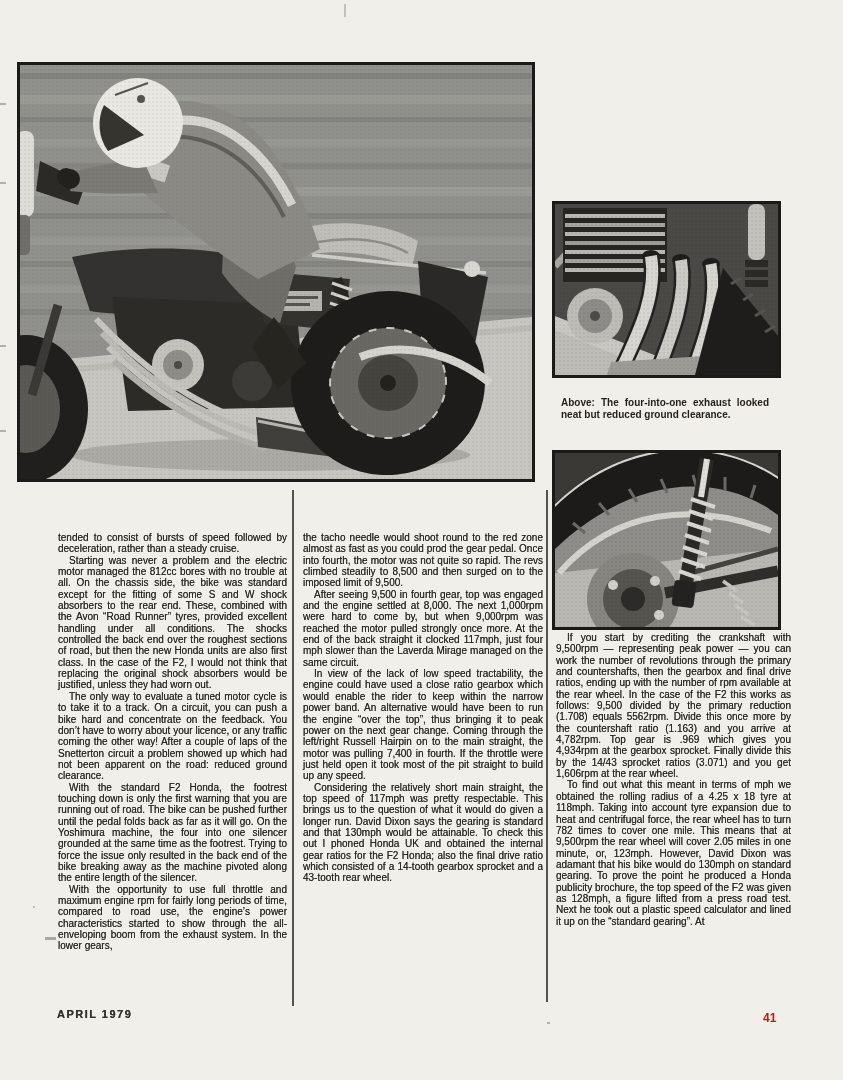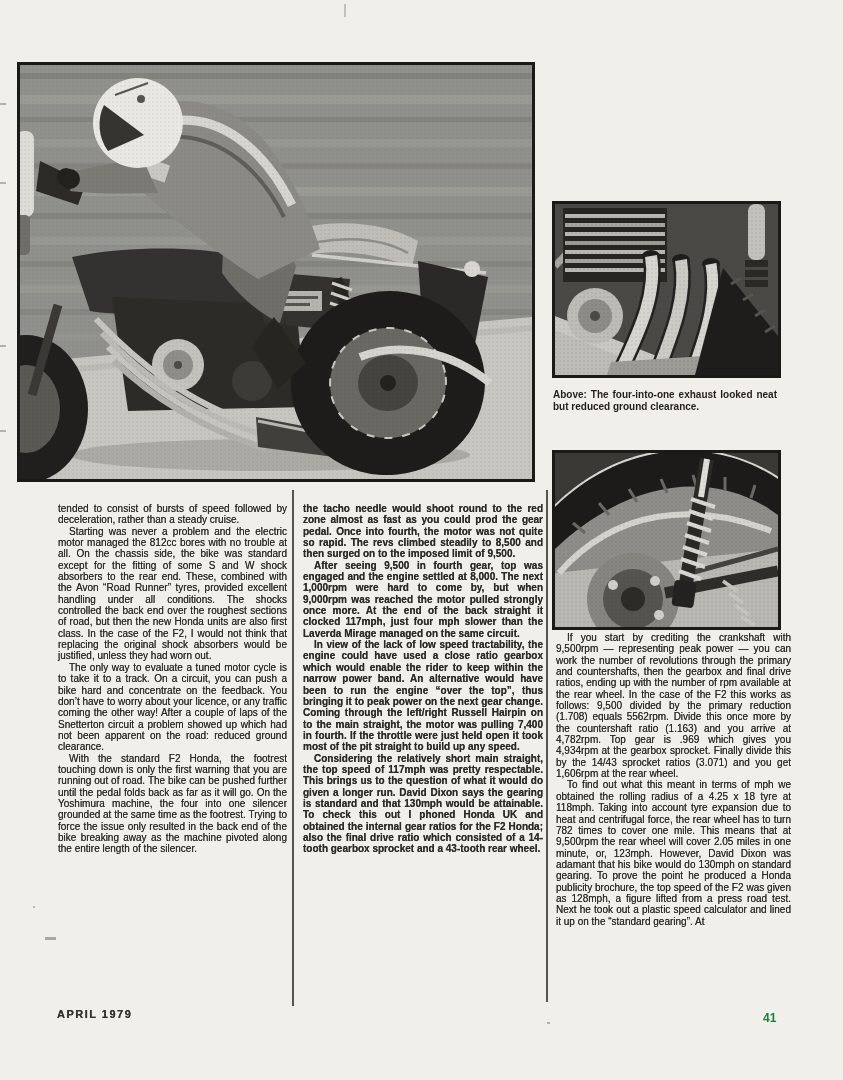--- a/index.html
+++ b/index.html
@@ -20,44 +20,44 @@
   }
   .photo svg{display:block;width:100%;height:100%;}
   #photo-main{left:17px;top:62px;width:518px;height:420px;}
   #photo-engine{left:552px;top:201px;width:229px;height:177px;}
   #photo-shocks{left:552px;top:450px;width:229px;height:180px;}
   .caption{
     position:absolute;left:553px;top:389px;width:224px;
     font-size:10px;line-height:11.6px;font-weight:bold;
     text-align:justify;color:#221f1b;
   }
-  .caption p{margin:0;}
+  .caption p{margin:8px;}
   .col{
-    position:absolute;top:503px;
+    position:absolute;top:532px;
     font-size:10px;line-height:11.35px;
     text-align:justify;
     color:#2b2a26;
     text-shadow:0 0 0.4px rgba(43,42,38,.85);
   }
   #col1{left:58px;width:229px;}
-  #col2{left:303px;width:240px;font-weight:bold;}
+  #col2{left:303px;width:240px;}
   #col3{left:556px;top:632px;width:235px;}
   .col p{margin:0;text-indent:11px;}
   .col p.noindent{text-indent:0;}
   .vrule{position:absolute;width:2px;background:#56544e;}
   #vrule1{left:292px;top:490px;height:516px;}
   #vrule2{left:546px;top:490px;height:512px;}
   .footer-date{
     position:absolute;left:57px;top:1008px;
     font-size:11px;letter-spacing:1.5px;color:#33322e;
     font-weight:bold;text-shadow:0 0 .3px #33322e;
   }
   .page-number{
     position:absolute;left:763px;top:1011px;
-    font-size:12px;font-weight:bold;color:#15803d;
+    font-size:12px;font-weight:bold;color:#b91c1c;
   }
   .artifact{position:absolute;background:#8b8a86;}
   #art-top-tick{left:344px;top:4px;width:2px;height:13px;opacity:.45;}
   #art-margin-dash{left:45px;top:937px;width:11px;height:3px;opacity:.7;}
   #art-speck1{left:33px;top:906px;width:2px;height:2px;opacity:.5;}
   #art-dot-bottom{left:547px;top:1022px;width:3px;height:2px;opacity:.6;}
   .edge-tick{position:absolute;left:0;width:6px;height:2px;background:#b2b1ad;}
 </style>
 </head>
 <body>
@@ -282,20 +282,21 @@
       </g>
       <rect width="223" height="174" fill="url(#ht3)"></rect>
     </svg>
   </figure>
 
   <div class="col" id="col1">
       <p class="para noindent">tended to consist of bursts of speed followed by deceleration, rather than a steady cruise.</p>
       <p class="para">Starting was never a problem and the electric motor managed the 812cc bores with no trouble at all. On the chassis side, the bike was standard except for the fitting of some S and W shock absorbers to the rear end. These, combined with the Avon “Road Runner” tyres, provided excellent handling under all conditions. The shocks controlled the back end over the roughest sections of road, but then the new Honda units are also first class. In the case of the F2, I would not think that replacing the original shock absorbers would be justified, unless they had worn out.</p>
       <p class="para">The only way to evaluate a tuned motor cycle is to take it to a track. On a circuit, you can push a bike hard and concentrate on the feedback. You don’t have to worry about your licence, or any traffic coming the other way! After a couple of laps of the Snetterton circuit a problem showed up which had not been apparent on the road: reduced ground clearance.</p>
       <p class="para">With the standard F2 Honda, the footrest touching down is only the first warning that you are running out of road. The bike can be pushed further until the pedal folds back as far as it will go. On the Yoshimura machine, the four into one silencer grounded at the same time as the footrest. Trying to force the issue only resulted in the back end of the bike breaking away as the machine pivoted along the entire length of the silencer.</p>
+      <p class="para">With the opportunity to use full throttle and maximum engine rpm for fairly long periods of time, compared to road use, the engine’s power characteristics started to show through the all-enveloping boom from the exhaust system. In the lower gears,</p>
     </div>
   <div class="vrule" id="vrule1"></div>
   <div class="col" id="col2">
       <p class="para noindent">the tacho needle would shoot round to the red zone almost as fast as you could prod the gear pedal. Once into fourth, the motor was not quite so rapid. The revs climbed steadily to 8,500 and then surged on to the imposed limit of 9,500.</p>
       <p class="para">After seeing 9,500 in fourth gear, top was engaged and the engine settled at 8,000. The next 1,000rpm were hard to come by, but when 9,000rpm was reached the motor pulled strongly once more. At the end of the back straight it clocked 117mph, just four mph slower than the Laverda Mirage managed on the same circuit.</p>
       <p class="para">In view of the lack of low speed tractability, the engine could have used a close ratio gearbox which would enable the rider to keep within the narrow power band. An alternative would have been to run the engine “over the top”, thus bringing it to peak power on the next gear change. Coming through the left/right Russell Hairpin on to the main straight, the motor was pulling 7,400 in fourth. If the throttle were just held open it took most of the pit straight to build up any speed.</p>
       <p class="para">Considering the relatively short main straight, the top speed of 117mph was pretty respectable. This brings us to the question of what it would do given a longer run. David Dixon says the gearing is standard and that 130mph would be attainable. To check this out I phoned Honda UK and obtained the internal gear ratios for the F2 Honda; also the final drive ratio which consisted of a 14-tooth gearbox sprocket and a 43-tooth rear wheel.</p>
     </div>
   <div class="vrule" id="vrule2"></div>
   <div class="col" id="col3">

